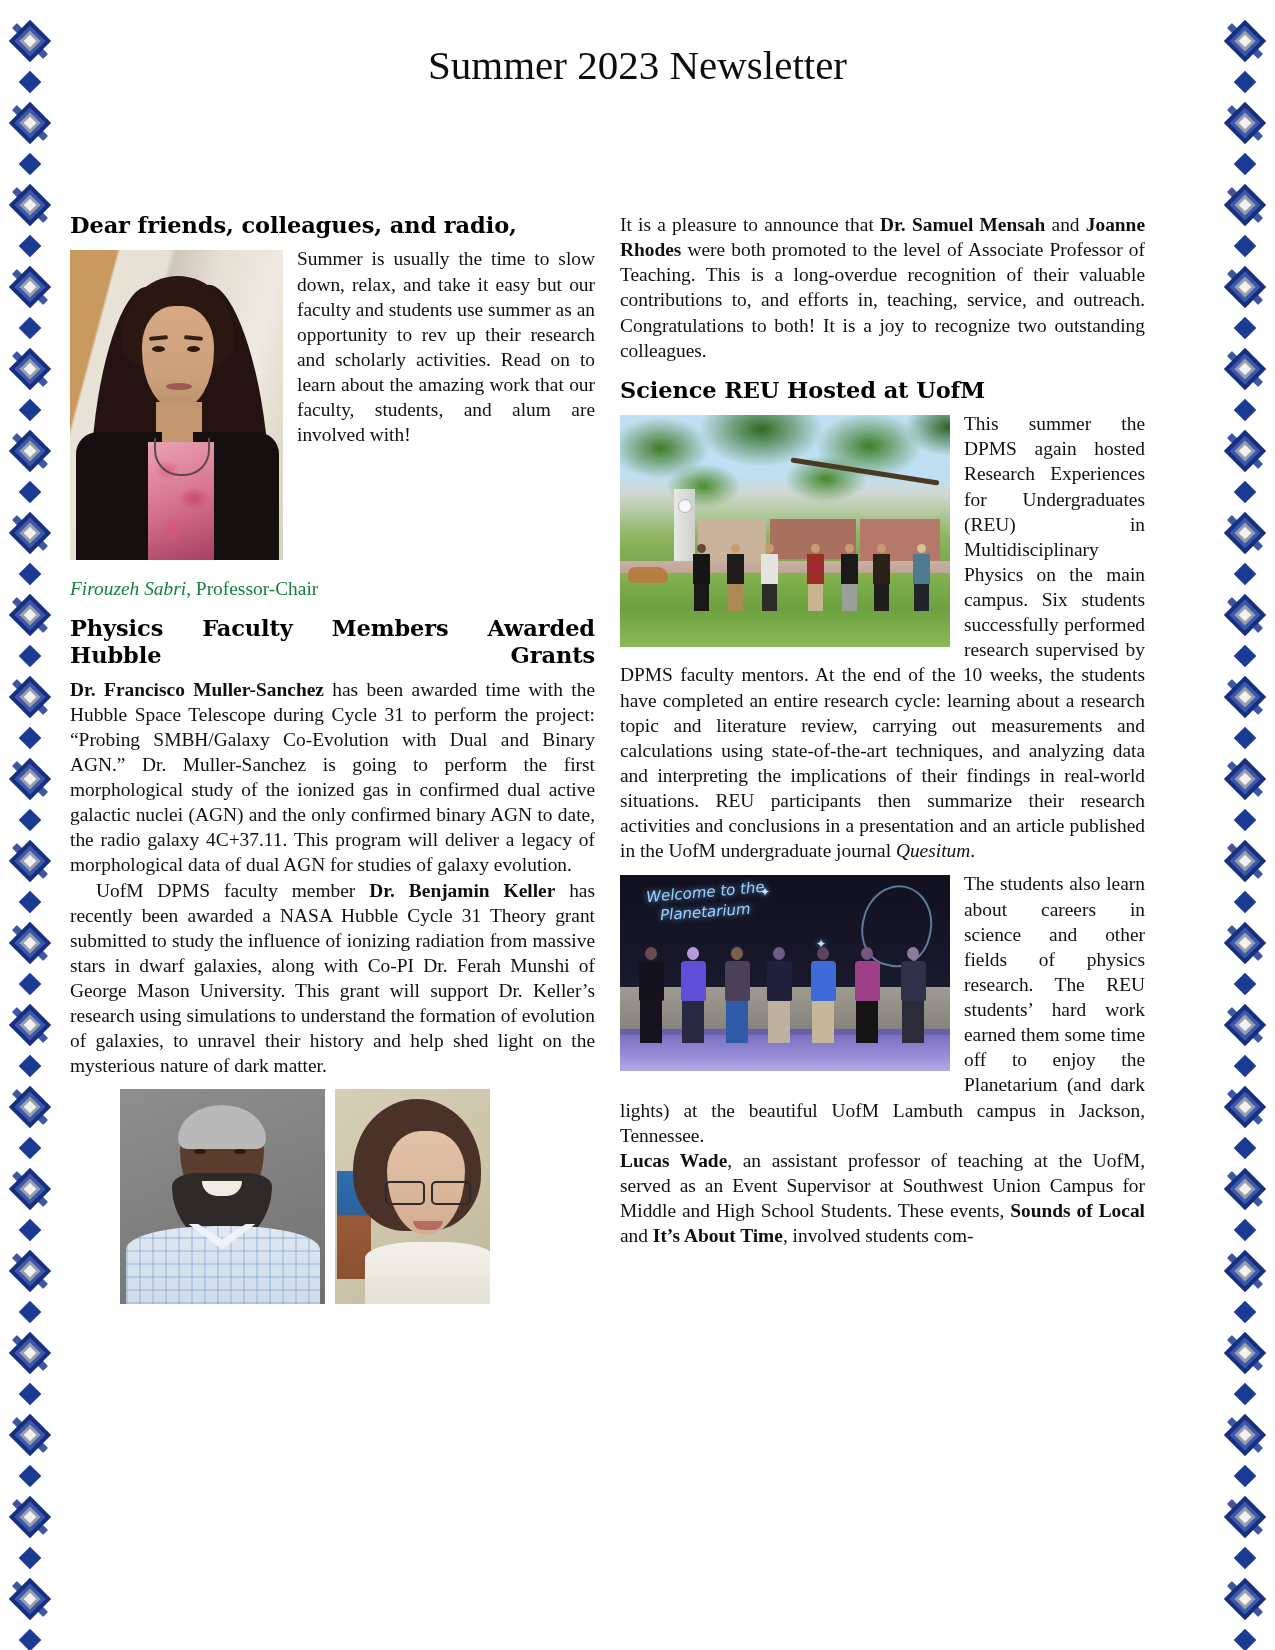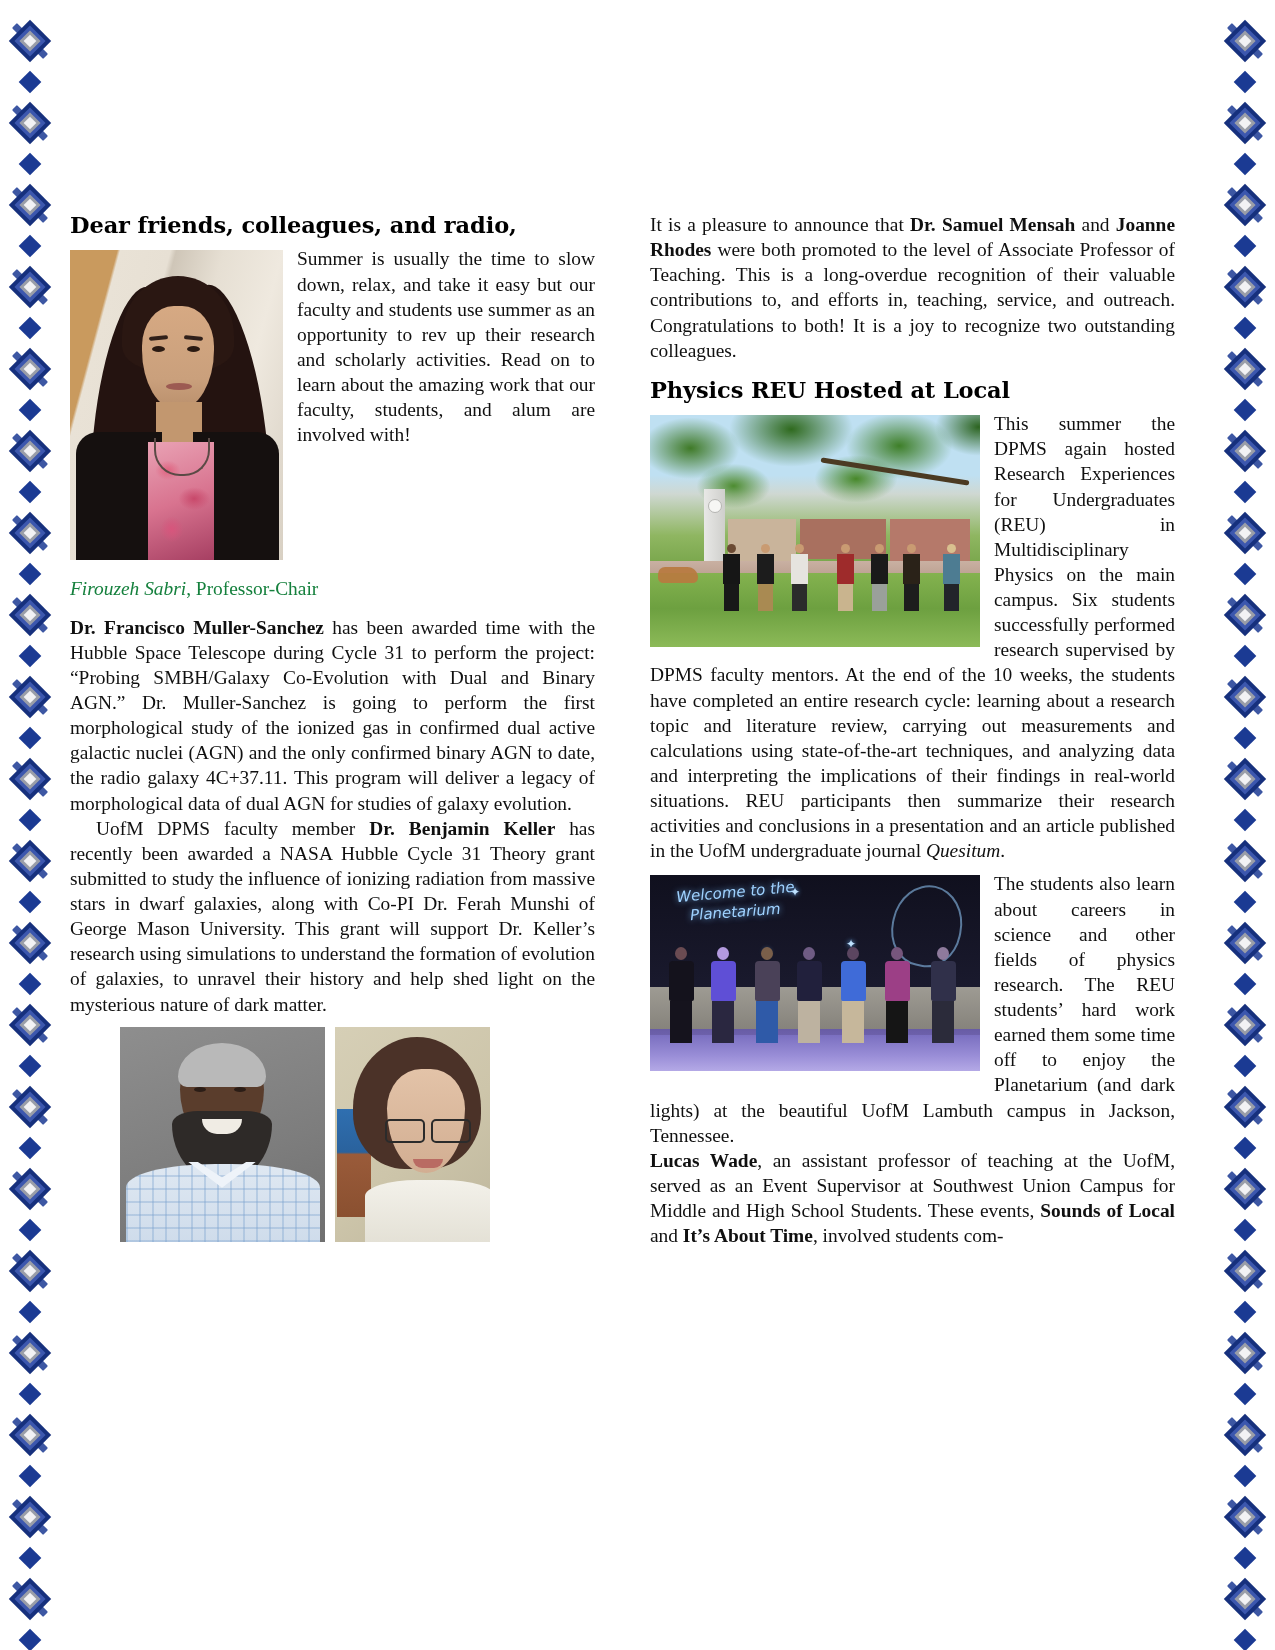--- a/index.html
+++ b/index.html
@@ -80,21 +80,21 @@
     margin-top: 4px;
     font-family: "Liberation Serif", "DejaVu Serif", serif;
   }
 
   
   .col {
     position: absolute;
     top: 212px;
   }
   .col-left  { left: 70px;  width: 525px; }
-  .col-right { left: 620px; width: 525px; margin-left: 30px; }
+  .col-right { left: 620px; width: 525px; }
 
   h2.section {
     font-family: "DejaVu Serif", "Liberation Serif", serif;
     font-weight: bold;
     font-size: 22.5px;
     line-height: 1.22;
     margin: 0 0 7px 0;
     color: #000;
     letter-spacing: -0.1px;
   }
@@ -666,20 +666,21 @@
         <i class="d2"></i>
         <i class="d3"></i>
         <i class="d4"></i>
         <i class="d5"></i>
         <span class="dnode"></span>
       </div>
       <div class="diamond"></div>
     </div>
 
   <div class="masthead">
+    <div class="line2">Summer 2023 Newsletter</div>
   </div>
 
   <div class="col col-left">
 
     <h2 class="section">Dear friends, colleagues, and radio,</h2>
 
     <div class="clearfix">
       <div class="ph left-float photo-chair">
         <div class="hairL"></div>
           <div class="hairR"></div>
@@ -694,20 +695,21 @@
         <div class="jacketL"></div>
           <div class="jacketR"></div>
         <div class="scarf"></div>
         <div class="necklace"></div>
       </div>
       <p class="body">Summer is usually the time to slow down, relax, and take it easy but our faculty and students use summer as an opportunity to rev up their research and scholarly activities. Read on to learn about the amazing work that our faculty, students, and alum are involved with!</p>
     </div>
 
     <p class="caption"><span class="i">Firouzeh Sabri</span><span>, Professor-Chair</span></p>
 
+    <h2 class="section spaced">Physics Faculty Members Awarded Hubble Grants</h2>
 
     <p class="body"><span class="b">Dr. Francisco Muller-Sanchez</span><span> has been awarded time with the Hubble Space Telescope during Cycle 31 to perform the project: “Probing SMBH/Galaxy Co-Evolution with Dual and Binary AGN.” Dr. Muller-Sanchez is going to perform the first morphological study of the ionized gas in confirmed dual active galactic nuclei (AGN) and the only confirmed binary AGN to date, the radio galaxy 4C+37.11. This program will deliver a legacy of morphological data of dual AGN for studies of galaxy evolution.</span></p>
 
     <p class="body indent"><span>UofM DPMS faculty member </span><span class="b">Dr. Benjamin Keller</span><span> has recently been awarded a NASA Hubble Cycle 31 Theory grant submitted to study the influence of ionizing radiation from massive stars in dwarf galaxies, along with Co-PI Dr. Ferah Munshi of George Mason University. This grant will support Dr. Keller’s research using simulations to understand the formation of evolution of galaxies, to unravel their history and help shed light on the mysterious nature of dark matter.</span></p>
 
 
     <div class="promo-row">
       <div class="photo-man">
         <div class="head"></div>
           <div class="hair"></div>
@@ -730,21 +732,21 @@
         <div class="coat"></div>
       </div>
     </div>
 
   </div>
 
   <div class="col col-right">
 
     <p class="body"><span>It is a pleasure to announce that </span><span class="b">Dr. Samuel Mensah</span><span> and </span><span class="b">Joanne Rhodes</span><span> were both promoted to the level of Associate Professor of Teaching. This is a long-overdue recognition of their valuable contributions to, and efforts in, teaching, service, and outreach. Congratulations to both! It is a joy to recognize two outstanding colleagues.</span></p>
 
-    <h2 class="section pad-top">Physics REU Hosted at Local</h2>
+    <h2 class="section pad-top">Science REU Hosted at UofM</h2>
 
     <div class="clearfix">
       <div class="ph left-float photo-reu">
         <div class="canopy"></div>
         <div class="branch"></div>
         <div class="bldg b1"></div>
           <div class="bldg b2"></div>
           <div class="bldg b3"></div>
         <div class="tower"></div>
         <div class="walk"></div>

